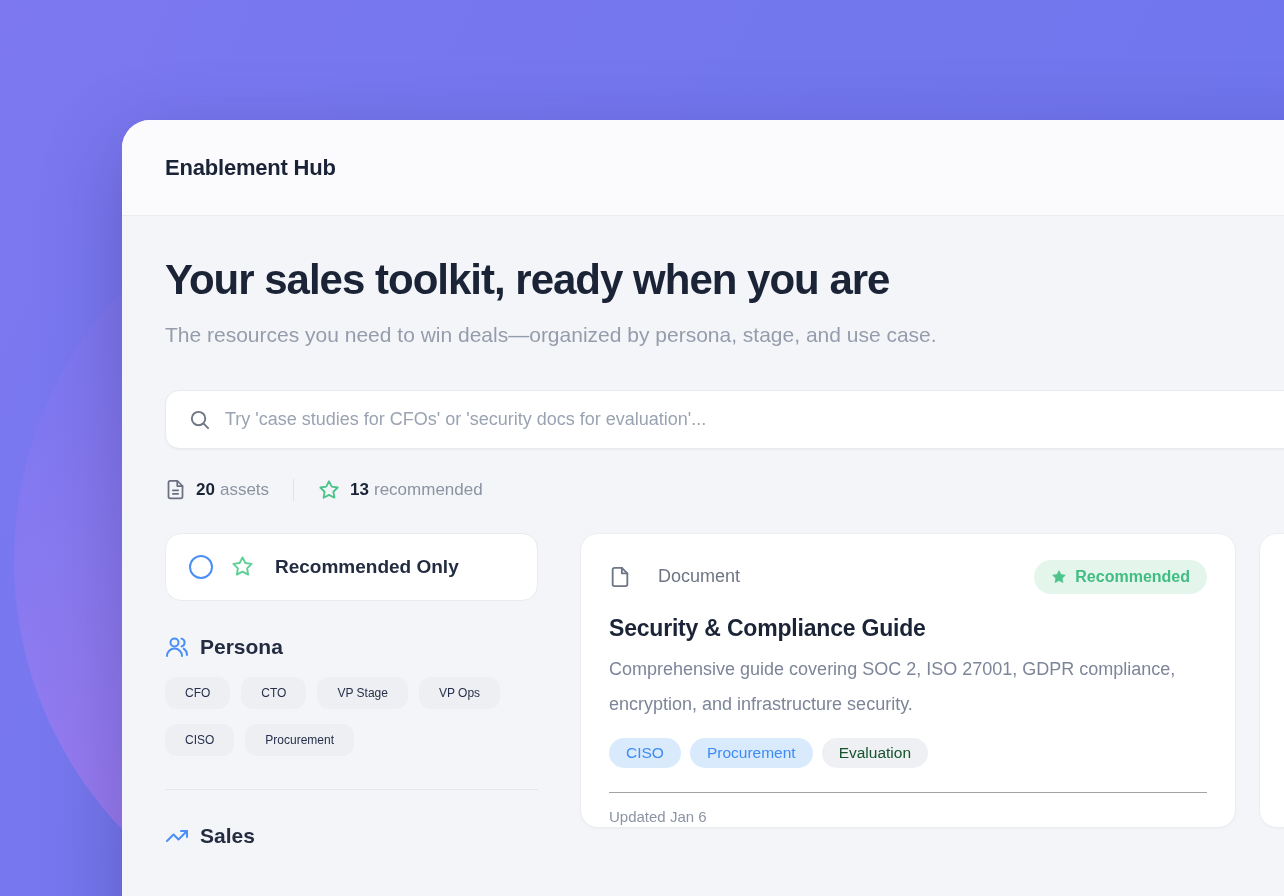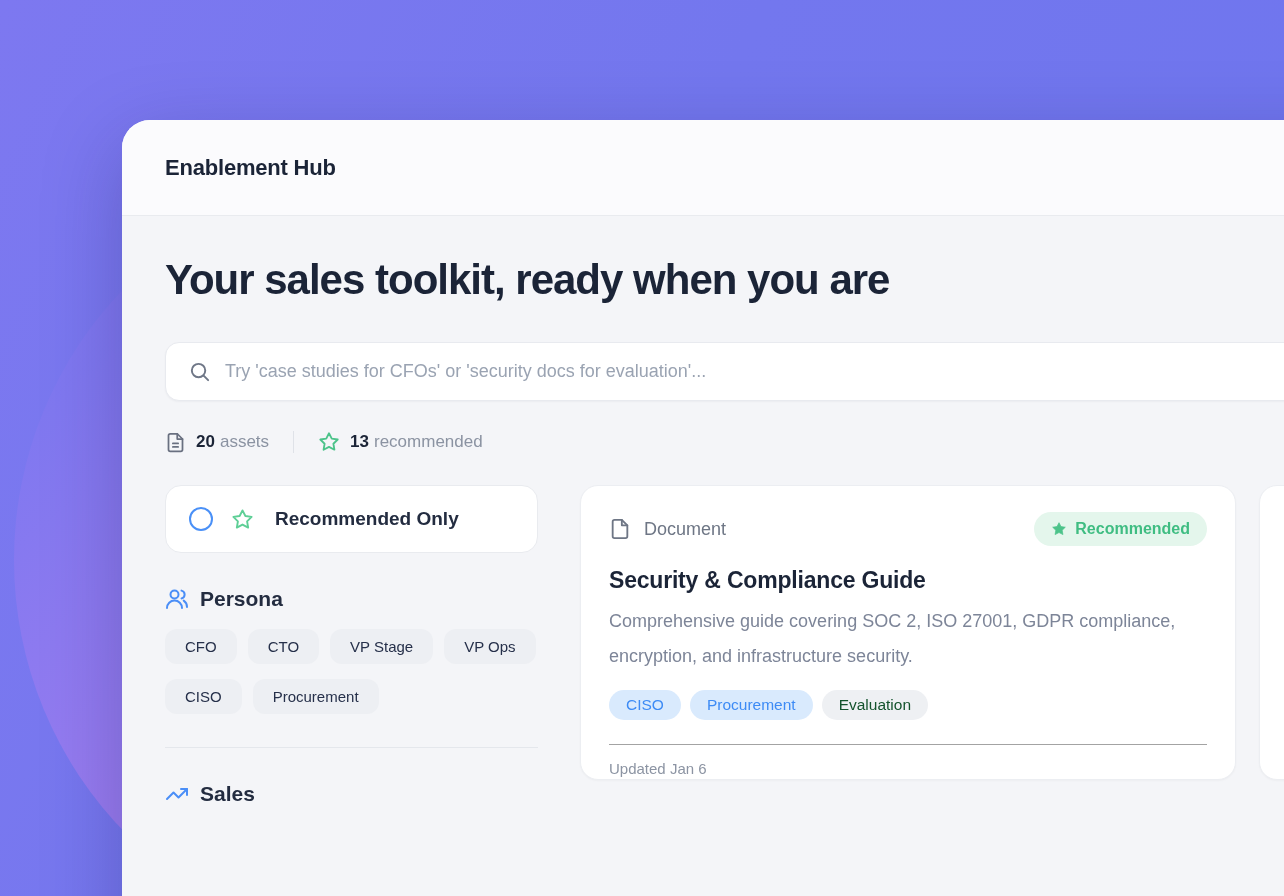--- a/index.html
+++ b/index.html
@@ -44,31 +44,31 @@
   .rec-only { height:68px; background:#ffffff; border:1px solid #e9ebef; border-radius:16px;
               display:flex; align-items:center; gap:18px; padding-left:23px; cursor:pointer; }
   .radio { width:24px; height:24px; border-radius:50%; border:2px solid #4a90f7; background:#fff; }
   .rec-only .label { font-size:19px; font-weight:600; color:#232c40; margin-left:3px; }
 
   .section-head { display:flex; align-items:center; gap:11px; margin-top:34px; }
   .section-head .label { font-size:21px; font-weight:700; color:#232c40; }
 
   .chips { margin-top:18px; display:flex; flex-wrap:wrap; gap:15px 11px; width:373px; }
   .chip { background:#edeff3; border:none; border-radius:12px; padding:9px 20px;
-          font-size:15px; font-weight:500; color:#26304a; font-family:inherit; cursor:pointer; }
+          font-size:12px; font-weight:500; color:#26304a; font-family:inherit; cursor:pointer; }
 
   .filters hr { border:none; border-top:1px solid #e4e7ec; margin-top:33px; width:373px; }
 
   
   .cards { display:flex; gap:23px; }
   .card { width:656px; height:295px; background:#ffffff; border:1px solid #eceef2;
           border-radius:18px; padding:26px 28px 0; cursor:pointer;
           box-shadow:0 1px 2px rgba(16,24,40,.03); flex:0 0 auto; }
   .card-top { display:flex; align-items:center; justify-content:space-between; }
-  .card-type { display:flex; align-items:center; gap:13px; font-size:18px; color:#6e7685; }
+  .card-type { display:flex; align-items:center; gap:27px; font-size:18px; color:#6e7685; }
   .badge { display:flex; align-items:center; gap:8px; background:#e4f6ec; border-radius:999px;
            padding:8px 17px; font-size:16px; font-weight:600; color:#3fbd82; }
   .card h3 { margin-top:21px; font-size:23px; font-weight:700; color:#1b2437; letter-spacing:-.2px; }
   .card .desc { margin-top:10px; font-size:18px; line-height:1.95; color:#7d8598; max-width:580px; }
   .tags { margin-top:16px; display:flex; gap:9px; }
   .tag { border-radius:999px; padding:6px 17px; font-size:15.5px; font-weight:500; }
   .tag.blue { background:#d9eafd; color:#3d8bf5; }
   .tag.gray { background:#eef0f3; color:#14532d; }
   .card-footer { margin-top:24px; border-top:1px solid #a3a3a3; padding-top:15px;
                  font-size:15px; color:#8c94a3; }
@@ -86,20 +86,21 @@
 
   <div class="panel">
 
     <div class="panel-header">
       <div class="app-title">Enablement Hub</div>
     </div>
 
     <div class="panel-body">
 
       <h1 class="page-title">Your sales toolkit, ready when you are</h1>
+      <p class="subtitle">The resources you need to win deals—organized by persona, stage, and use case.</p>
 
       <div class="search">
         <span>
           <svg class="icn" width="23" height="23" viewBox="0 0 24 24" fill="none" stroke="#6f7787" stroke-width="2" stroke-linecap="round">
             <circle cx="11" cy="11" r="7"></circle>
               <line x1="16.3" y1="16.3" x2="21" y2="21"></line>
           </svg>
         </span>
         <input type="text" placeholder="Try 'case studies for CFOs' or 'security docs for evaluation'..." style="">
       </div>

